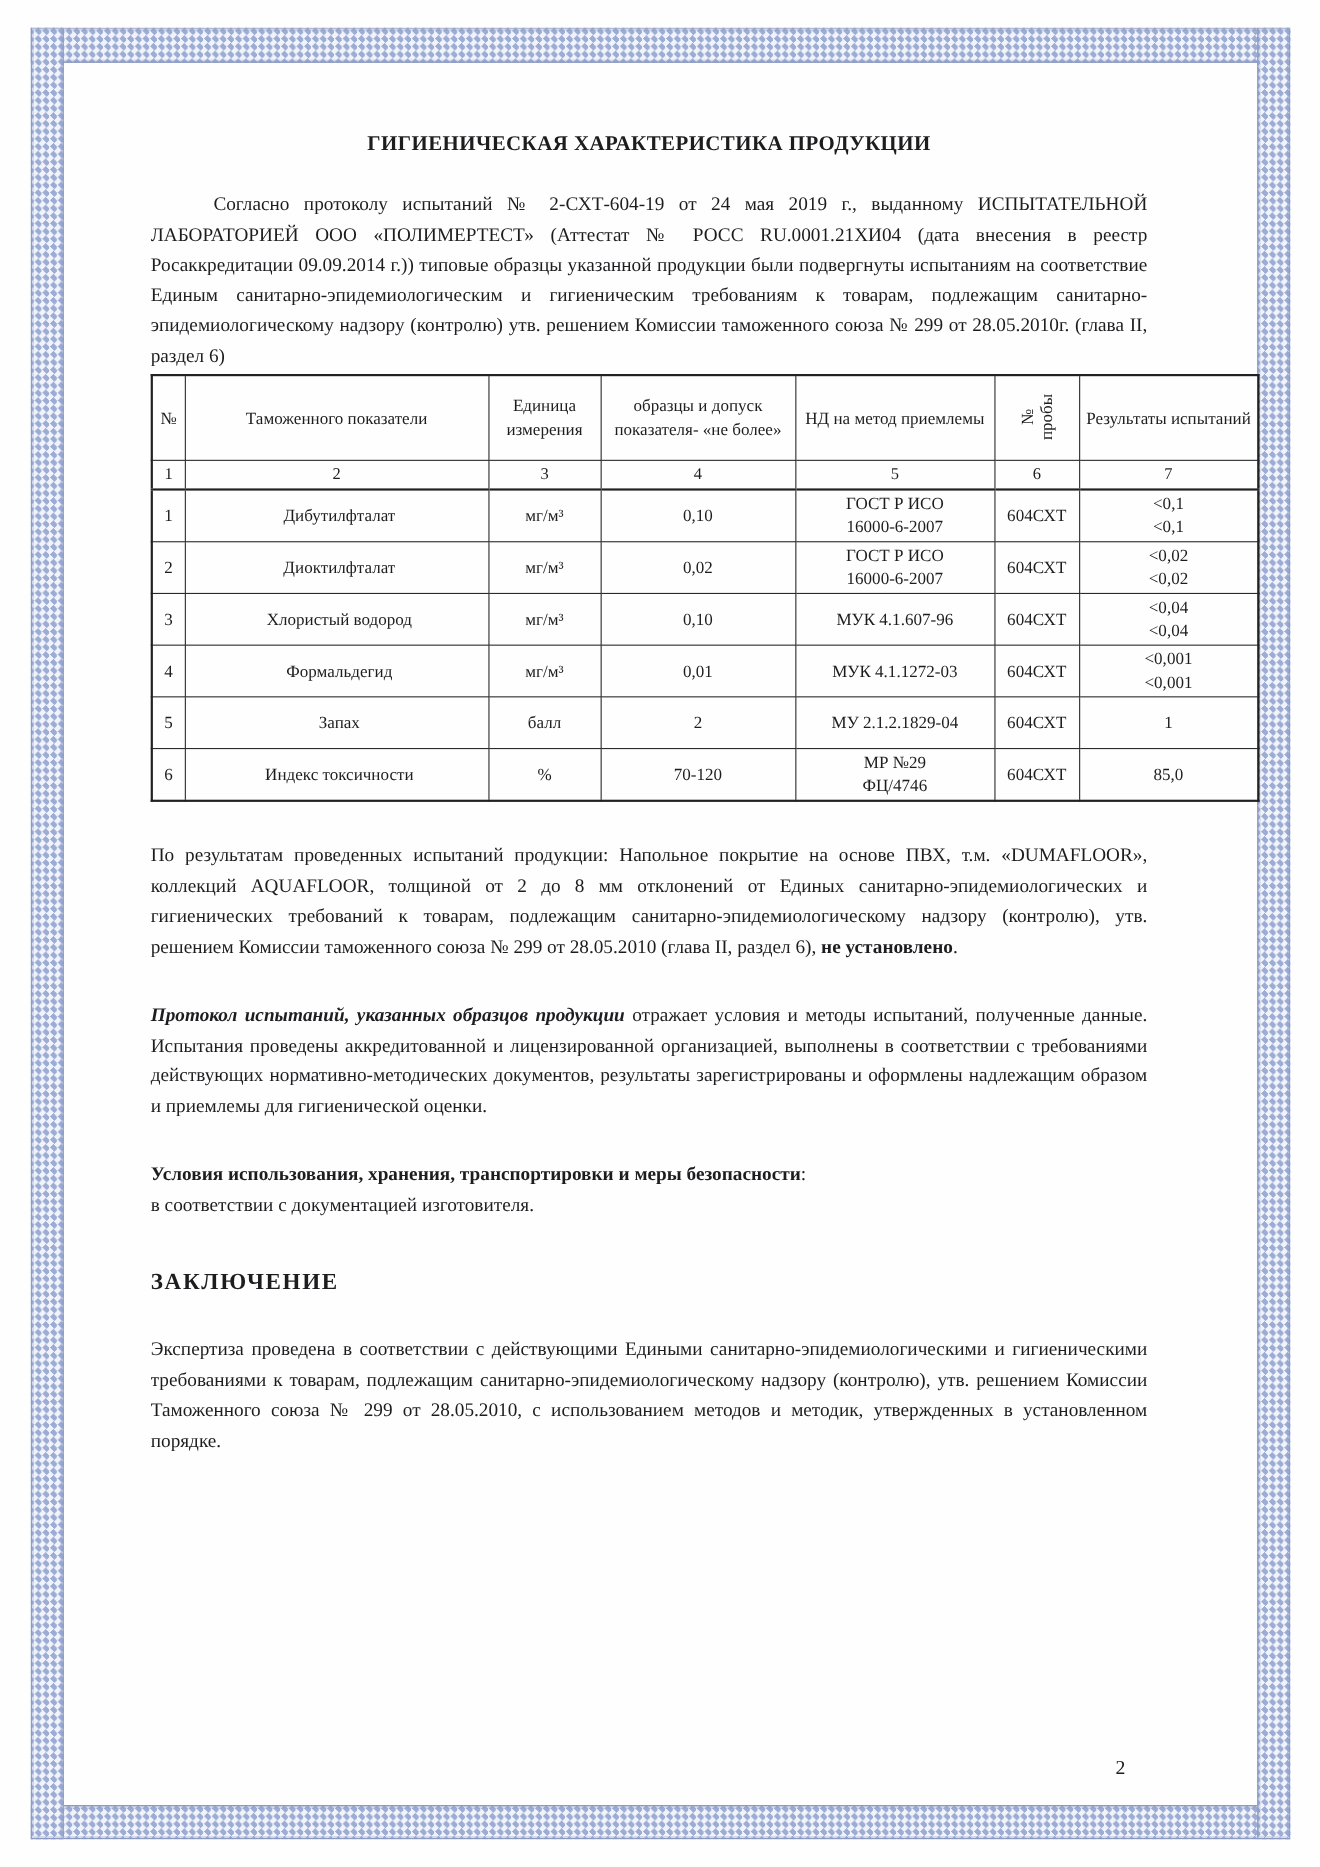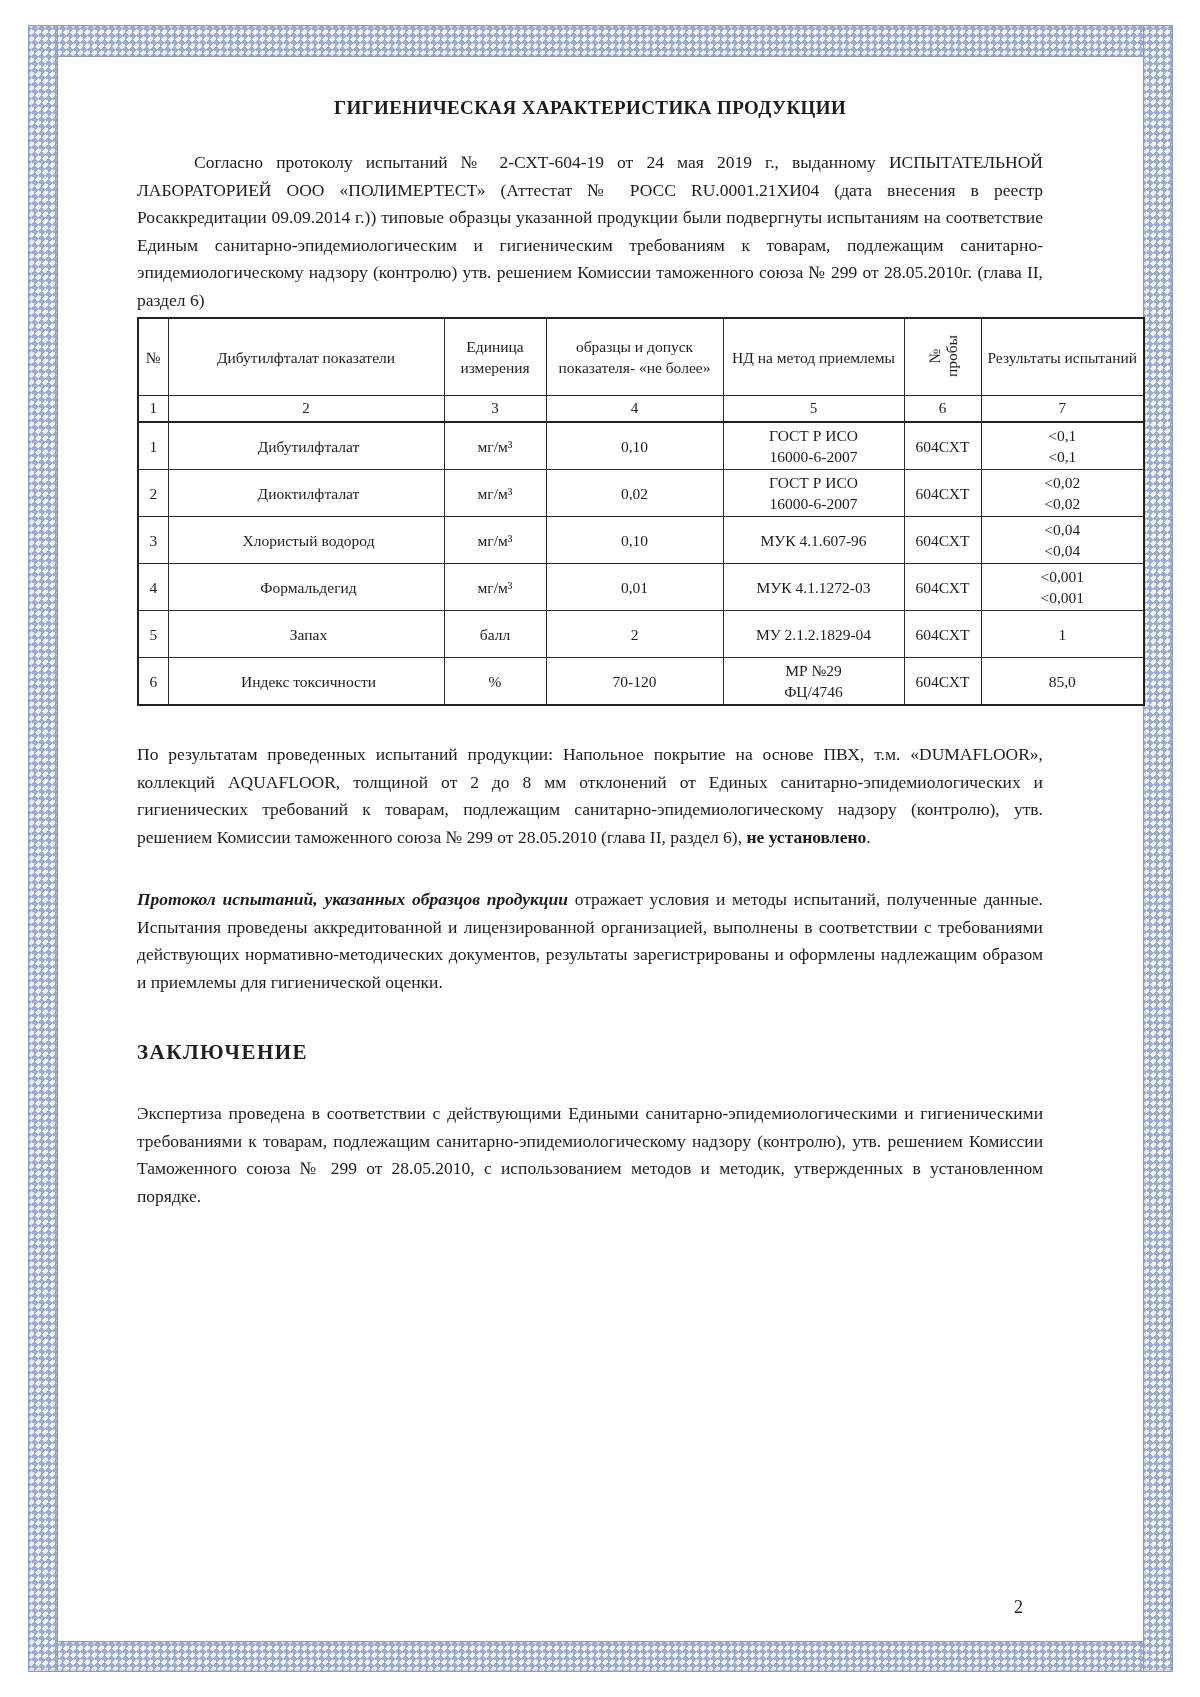--- a/index.html
+++ b/index.html
@@ -17,21 +17,21 @@
     background-color:#c3cde6;
     background-image:repeating-conic-gradient(from 45deg, var(--band) 0% 25%, var(--band-light) 25% 50%);
     background-size:7px 7px;
     box-shadow:inset 0 0 0 1px var(--band-edge), inset 0 0 0 3px rgba(140,154,194,.28);
   }
   .frame-top{left:28px;top:25px;width:1145px;height:32px;}
   .frame-bottom{left:28px;top:1641px;width:1145px;height:31px;}
   .frame-left{left:28px;top:25px;width:30px;height:1647px;}
   .frame-right{left:1143px;top:25px;width:30px;height:1647px;}
 
-  .content{position:absolute;left:137px;top:91px;width:1006px;}
+  .content{position:absolute;left:137px;top:114px;width:1006px;}
   .doc-title{
     width:906px;margin:6px 0 0;text-align:center;
     font-size:19px;font-weight:bold;letter-spacing:.4px;
   }
   .para{
     width:906px;font-size:17.5px;line-height:27.5px;
     text-align:justify;margin:35px 0 0;
   }
   .para.indent{text-indent:57px;}
   .intro{margin-top:30px;}
@@ -82,21 +82,21 @@
           <col style="width:276px">
           <col style="width:102px">
         <col style="width:177px">
           <col style="width:181px">
           <col style="width:77px">
         <col style="width:163px">
       </colgroup>
       <thead id="table-head">
           <tr class="head-row">
             <th>№</th>
-            <th>Дибутилфталат показатели</th>
+            <th>Таможенного показатели</th>
             <th>Единица измерения</th>
             <th>образцы и допуск показателя- «не более»</th>
             <th>НД на метод приемлемы</th>
             <th><span class="rot">№ пробы</span></th>
             <th>Результаты испытаний</th>
           </tr>
           <tr class="num-row">
             <th>1</th>
             <th>2</th>
             <th>3</th>
@@ -159,19 +159,20 @@
             <td>70-120</td>
             <td>МР №29<br>ФЦ/4746</td>
             <td>604СХТ</td>
             <td>85,0</td>
           </tr>
         </tbody>
     </table>
 
     <p class="para"><span>По результатам проведенных испытаний продукции: Напольное покрытие на основе ПВХ, т.м. «DUMAFLOOR», коллекций AQUAFLOOR, толщиной от 2 до 8 мм отклонений от Единых санитарно-эпидемиологических и гигиенических требований к товарам, подлежащим санитарно-эпидемиологическому надзору (контролю), утв. решением Комиссии таможенного союза № 299 от 28.05.2010 (глава II, раздел 6), </span><span class="seg-b">не установлено</span><span>.</span></p>
     <p class="para"><span class="seg-b seg-i">Протокол испытаний, указанных образцов продукции</span><span> отражает условия и методы испытаний, полученные данные. Испытания проведены аккредитованной и лицензированной организацией, выполнены в соответствии с требованиями действующих нормативно-методических документов, результаты зарегистрированы и оформлены надлежащим образом и приемлемы для гигиенической оценки.</span></p>
+    <p class="para"><span class="seg-b">Условия использования, хранения, транспортировки и меры безопасности</span><span>:</span><br><span>в соответствии с документацией изготовителя.</span></p>
 
     <h2 class="conclusion-title">ЗАКЛЮЧЕНИЕ</h2>
     <p class="para">Экспертиза проведена в соответствии с действующими Едиными санитарно-эпидемиологическими и гигиеническими требованиями к товарам, подлежащим санитарно-эпидемиологическому надзору (контролю), утв. решением Комиссии Таможенного союза № 299 от 28.05.2010, с использованием методов и методик, утвержденных в установленном порядке.</p>
   </div>
 
   <div class="page-number">2</div>
 </div>
 
 </body></html>

